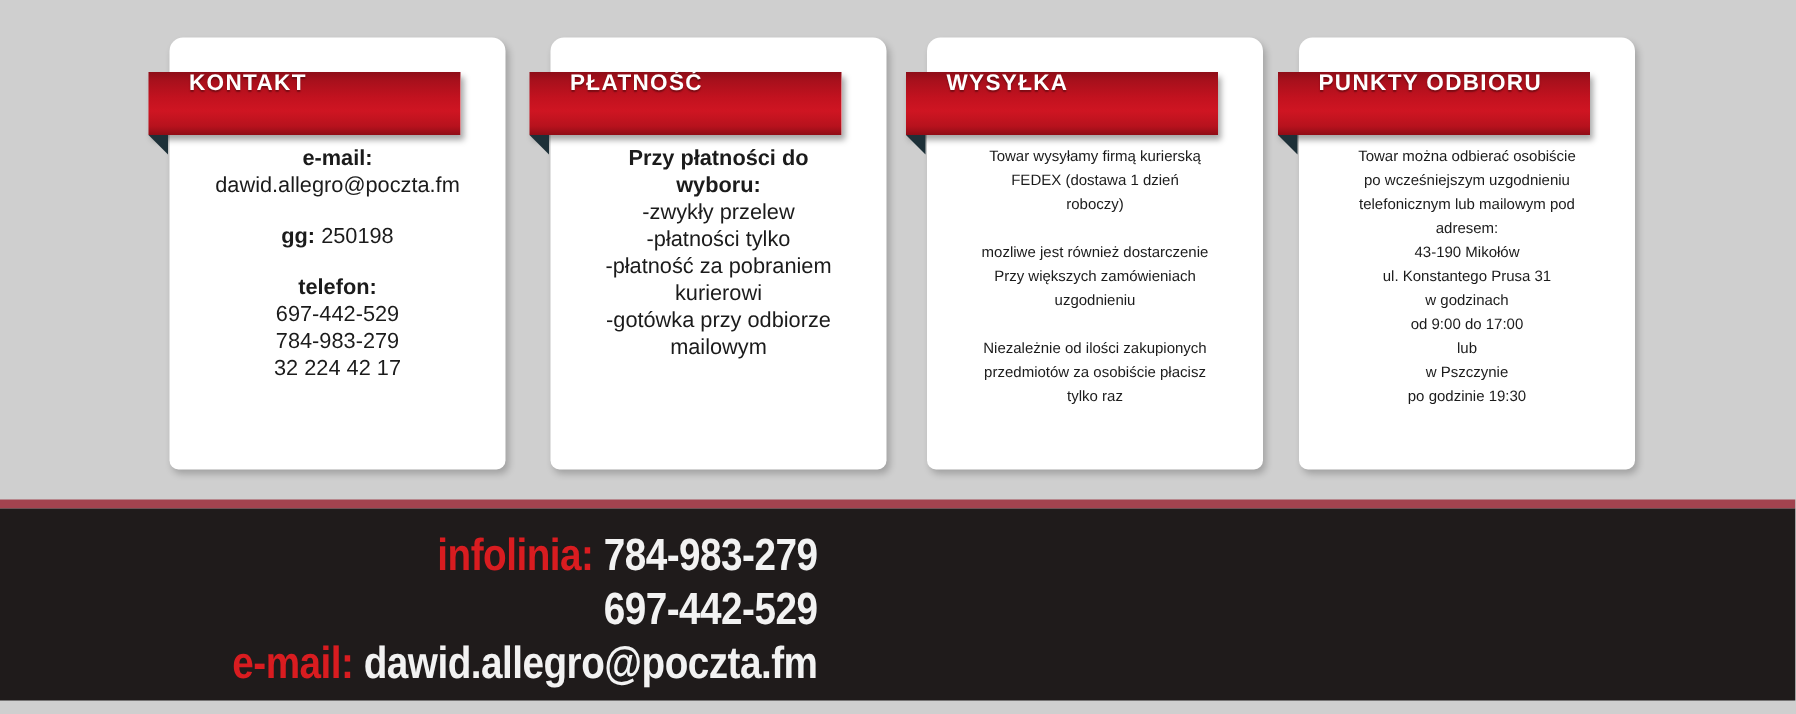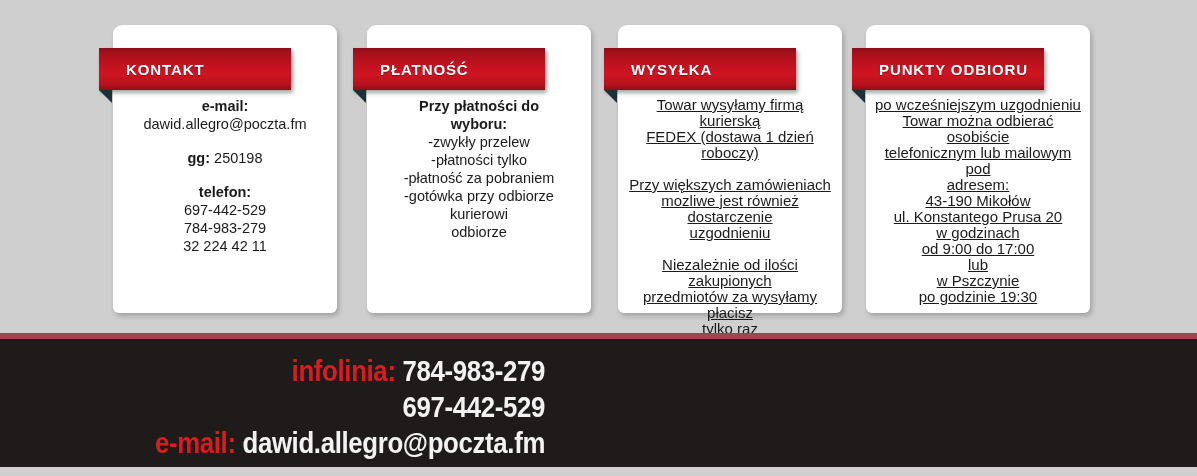--- a/index.html
+++ b/index.html
@@ -48,32 +48,31 @@
   .ribbon-wrap {
     position: absolute;
     left: -14px;
     top: 23px;
     width: 192px;
     height: 42px;
   }
   .ribbon {
     position: absolute;
     left: 0; top: 0;
-    width: 192px;
+    width: 208px;
     height: 42px;
     background: linear-gradient(to bottom,
         #8d0d17 0%,
         #a8101c 14%,
         #c2121f 40%,
         #cf1522 62%,
         #b7121d 86%,
         #8f0c16 100%);
     box-shadow: 2px 3px 4px rgba(0,0,0,0.35);
     display: flex;
-    align-items: center;
   }
   .ribbon-label {
     color: #ffffff;
     font-size: 15px;
     font-weight: bold;
     letter-spacing: 0.9px;
     padding-left: 27px;
     line-height: 1;
     text-shadow: 0 1px 1px rgba(0,0,0,0.35);
     white-space: nowrap;
@@ -98,23 +97,22 @@
     box-sizing: border-box;
     text-align: center;
     color: #1b1b1b;
   }
   .cb-line {
     font-size: 14.5px;
     line-height: 18px;
   }
   .cb-line.bold { font-weight: bold; }
   .cb-line.small {
-    font-size: 15px;
+    font-size: 10px;
     line-height: 16px;
-    text-decoration: underline;
   }
   .cb-gap { height: 16px; }
   .cb-inline-b { font-weight: bold; margin-top: 12px; }
 
   
   #divider {
     position: absolute;
     left: 0;
     top: 333px;
     width: 1197px;
@@ -173,79 +171,79 @@
       </div>
       <div class="card-body">
         <div class="cb-line bold">e-mail:</div>
         <div class="cb-line">dawid.allegro@poczta.fm</div>
         <div class="cb-gap"></div>
         <div class="cb-line"><span class="cb-inline-b">gg:</span><span> 250198</span></div>
         <div class="cb-gap"></div>
         <div class="cb-line bold">telefon:</div>
         <div class="cb-line">697-442-529</div>
         <div class="cb-line">784-983-279</div>
-        <div class="cb-line">32 224 42 11</div>
+        <div class="cb-line">32 224 42 17</div>
       </div>
     </div>
 
     <div class="card c1">
       <div class="ribbon-wrap">
         <div class="ribbon">
           <span class="ribbon-label">PŁATNOŚĆ</span>
         </div>
         <div class="ribbon-fold"></div>
       </div>
       <div class="card-body">
         <div class="cb-line bold">Przy płatności do</div>
         <div class="cb-line bold">wyboru:</div>
         <div class="cb-line">-zwykły przelew</div>
         <div class="cb-line">-płatności tylko</div>
         <div class="cb-line">-płatność za pobraniem</div>
+        <div class="cb-line">kurierowi</div>
         <div class="cb-line">-gotówka przy odbiorze</div>
-        <div class="cb-line">kurierowi</div>
-        <div class="cb-line">odbiorze</div>
+        <div class="cb-line">mailowym</div>
       </div>
     </div>
 
     <div class="card c2">
       <div class="ribbon-wrap">
         <div class="ribbon">
           <span class="ribbon-label">WYSYŁKA</span>
         </div>
         <div class="ribbon-fold"></div>
       </div>
       <div class="card-body">
         <div class="cb-line small">Towar wysyłamy firmą kurierską</div>
         <div class="cb-line small">FEDEX (dostawa 1 dzień</div>
         <div class="cb-line small">roboczy)</div>
         <div class="cb-gap"></div>
+        <div class="cb-line small">mozliwe jest również dostarczenie</div>
         <div class="cb-line small">Przy większych zamówieniach</div>
-        <div class="cb-line small">mozliwe jest również dostarczenie</div>
         <div class="cb-line small">uzgodnieniu</div>
         <div class="cb-gap"></div>
         <div class="cb-line small">Niezależnie od ilości zakupionych</div>
-        <div class="cb-line small">przedmiotów za wysyłamy płacisz</div>
+        <div class="cb-line small">przedmiotów za osobiście płacisz</div>
         <div class="cb-line small">tylko raz</div>
       </div>
     </div>
 
     <div class="card c3">
       <div class="ribbon-wrap">
         <div class="ribbon">
           <span class="ribbon-label">PUNKTY ODBIORU</span>
         </div>
         <div class="ribbon-fold"></div>
       </div>
       <div class="card-body">
+        <div class="cb-line small">Towar można odbierać osobiście</div>
         <div class="cb-line small">po wcześniejszym uzgodnieniu</div>
-        <div class="cb-line small">Towar można odbierać osobiście</div>
         <div class="cb-line small">telefonicznym lub mailowym pod</div>
         <div class="cb-line small">adresem:</div>
         <div class="cb-line small">43-190 Mikołów</div>
-        <div class="cb-line small">ul. Konstantego Prusa 20</div>
+        <div class="cb-line small">ul. Konstantego Prusa 31</div>
         <div class="cb-line small">w godzinach</div>
         <div class="cb-line small">od 9:00 do 17:00</div>
         <div class="cb-line small">lub</div>
         <div class="cb-line small">w Pszczynie</div>
         <div class="cb-line small">po godzinie 19:30</div>
       </div>
     </div>
 
   </div>
 

